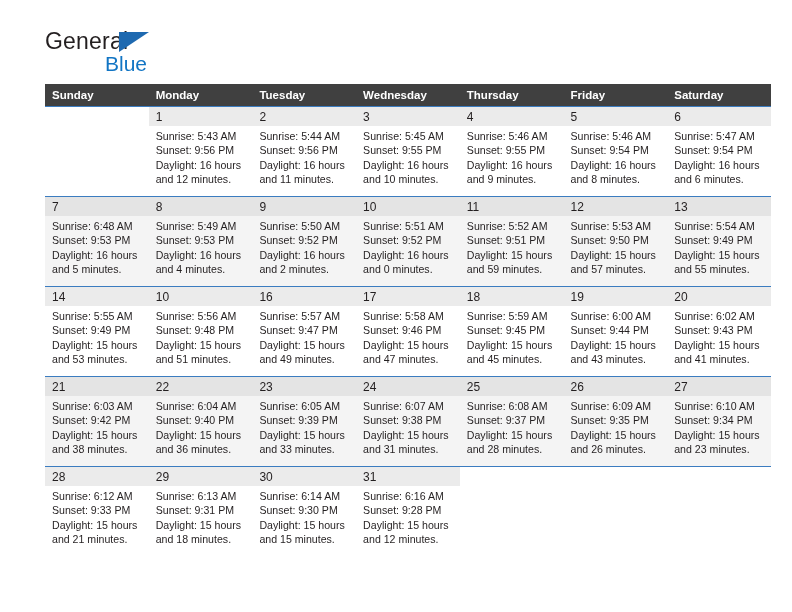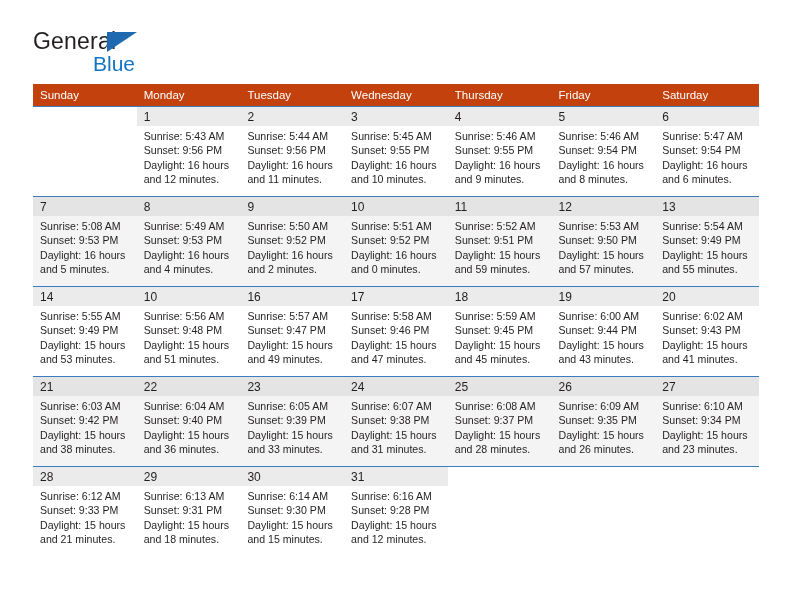--- a/index.html
+++ b/index.html
@@ -12,21 +12,21 @@
     background: #ffffff;
     font-family: "Liberation Sans", sans-serif;
     color: #231f20;
     overflow: hidden;
   }
   .page {
     position: relative;
     width: 792px;
     height: 612px;
     box-sizing: border-box;
-    padding: 0 33px;
+    padding: 0 45px;
   }
 
   
   .header {
     display: flex;
     align-items: flex-start;
     justify-content: space-between;
     padding-top: 30px;
     height: 72px;
     box-sizing: border-box;
@@ -81,24 +81,24 @@
   }
 
   
   .calendar {
     width: 726px;
     border-collapse: collapse;
     table-layout: fixed;
     margin-top: 12px;
   }
   .calendar th {
-    background: #c2410c;
+    background: #404040;
     color: #ffffff;
     font-size: 11.5px;
-    font-weight: normal;
+    font-weight: bold;
     text-align: left;
     padding: 5px 0 5px 7px;
     height: 21px;
     box-sizing: border-box;
     border: none;
   }
   .calendar td {
     vertical-align: top;
     padding: 0;
     border-top: 1px solid #3b7cc0;
@@ -238,21 +238,21 @@
                 <div>and 6 minutes.</div>
               </div>
             </div>
           </td>
         </tr>
         <tr class="alt">
           <td>
             <div class="cell">
               <div class="daynum">7</div>
               <div class="info">
-                <div>Sunrise: 5:08 AM</div>
+                <div>Sunrise: 6:48 AM</div>
                 <div>Sunset: 9:53 PM</div>
                 <div>Daylight: 16 hours</div>
                 <div>and 5 minutes.</div>
               </div>
             </div>
           </td>
           <td>
             <div class="cell">
               <div class="daynum">8</div>
               <div class="info">

